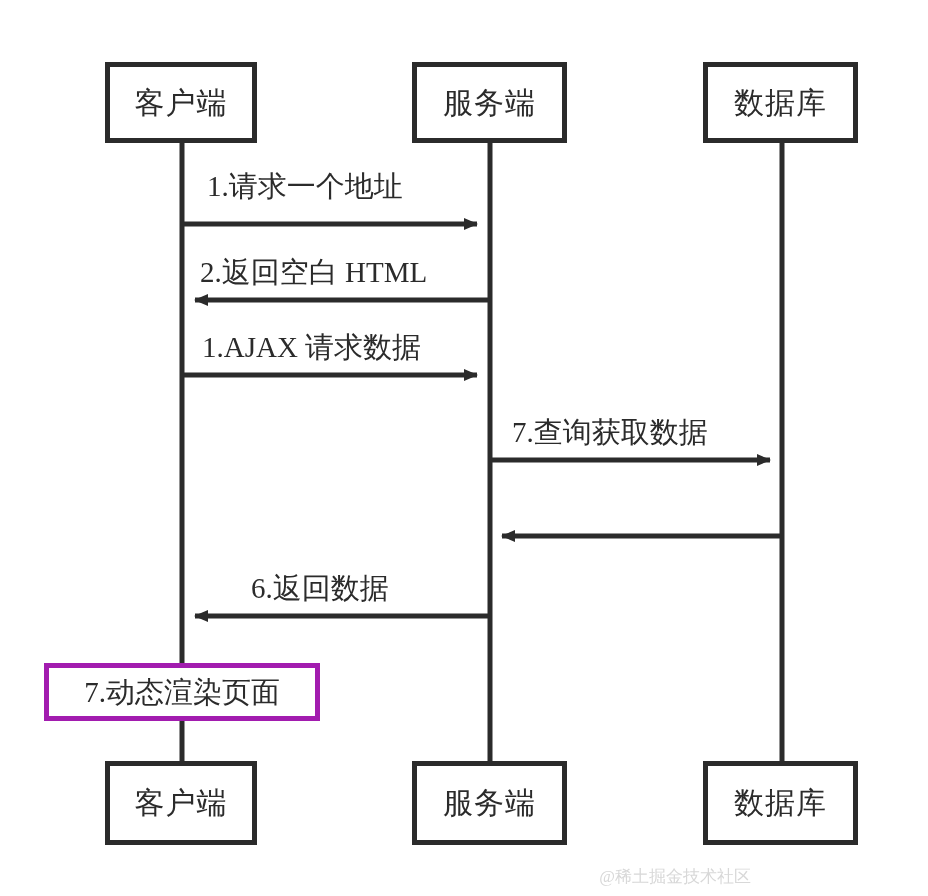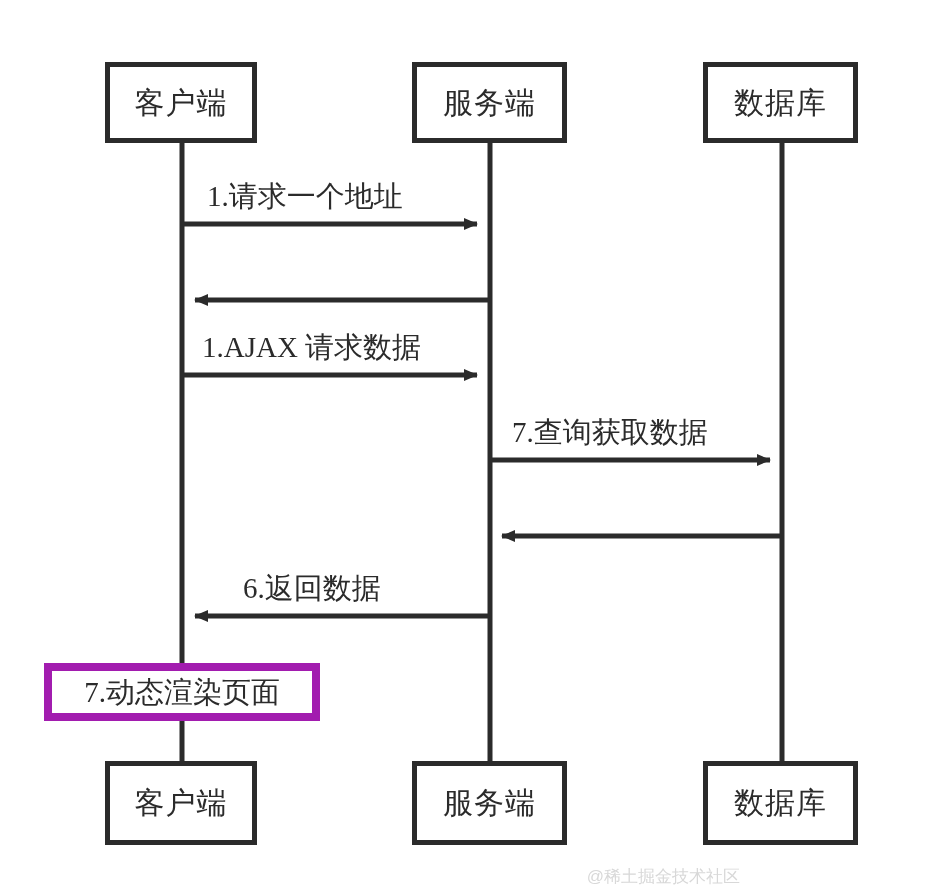--- a/index.html
+++ b/index.html
@@ -38,21 +38,21 @@
   }
   .actor-label {
     font-size: 30px;
     line-height: 1;
     color: #2b2b2b;
     letter-spacing: 1px;
     white-space: nowrap;
   }
   .note-box {
     position: absolute;
-    border: 8px solid #a21caf;
+    border: 5px solid #a21caf;
     background: #ffffff;
     box-sizing: border-box;
     display: flex;
     align-items: center;
     justify-content: center;
     z-index: 3;
   }
   .note-label {
     font-size: 29px;
     line-height: 1;
@@ -62,25 +62,25 @@
   .msg-label {
     position: absolute;
     font-size: 29px;
     line-height: 1;
     color: #2b2b2b;
     white-space: nowrap;
     z-index: 2;
   }
   .watermark {
     position: absolute;
-    right: 12px;
+    right: 1px;
     bottom: 8px;
     font-size: 17px;
     color: #d8d8d8;
-    font-family: Liberation Sans, sans-serif;
+    font-family: Liberation Serif, serif;
     white-space: nowrap;
   }
 </style>
 </head>
 <body>
 
 <div id="diagram">
 
   <svg class="canvas" viewBox="0 0 928 896">
     <defs>
@@ -111,24 +111,25 @@
   <div class="actor-box" style="left:105px; top:62px; width:152px; height:81px;">
     <span class="actor-label">客户端</span>
   </div>
   <div class="actor-box" style="left:412px; top:62px; width:155px; height:81px;">
     <span class="actor-label">服务端</span>
   </div>
   <div class="actor-box" style="left:703px; top:62px; width:155px; height:81px;">
     <span class="actor-label">数据库</span>
   </div>
 
-  <div class="msg-label" style="left:207px; top:182px;">1.请求一个地址</div>
+  <div class="msg-label" style="left:207px; top:172px;">1.请求一个地址</div>
+  <div class="msg-label" style="left:200px; top:258px;">2.返回空白 HTML</div>
   <div class="msg-label" style="left:202px; top:333px;">1.AJAX 请求数据</div>
   <div class="msg-label" style="left:512px; top:418px;">7.查询获取数据</div>
-  <div class="msg-label" style="left:243px; top:574px;text-align:center;">6.返回数据</div>
+  <div class="msg-label" style="left:251px; top:574px;text-align:center;">6.返回数据</div>
 
   <div class="note-box" style="left:44px; top:663px; width:276px; height:58px;">
     <span class="note-label">7.动态渲染页面</span>
   </div>
 
   <div class="actor-box" style="left:105px; top:761px; width:152px; height:84px;">
     <span class="actor-label">客户端</span>
   </div>
   <div class="actor-box" style="left:412px; top:761px; width:155px; height:84px;">
     <span class="actor-label">服务端</span>

